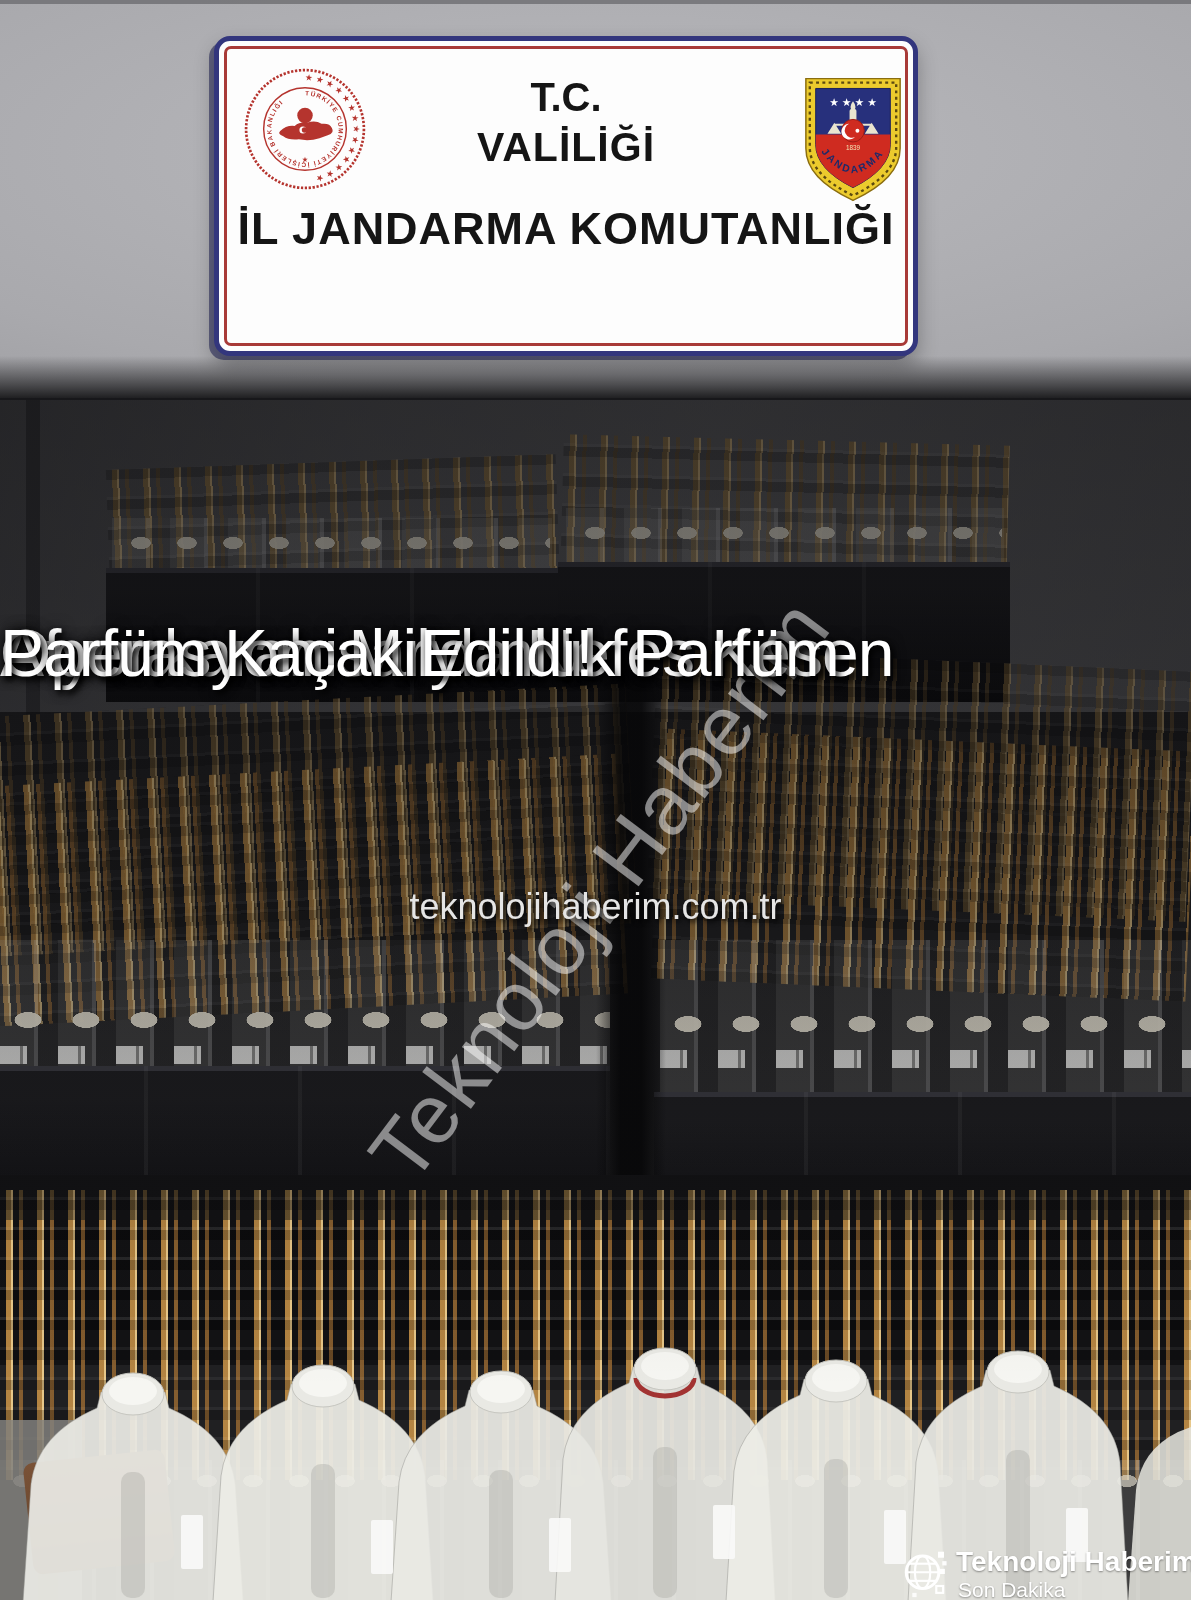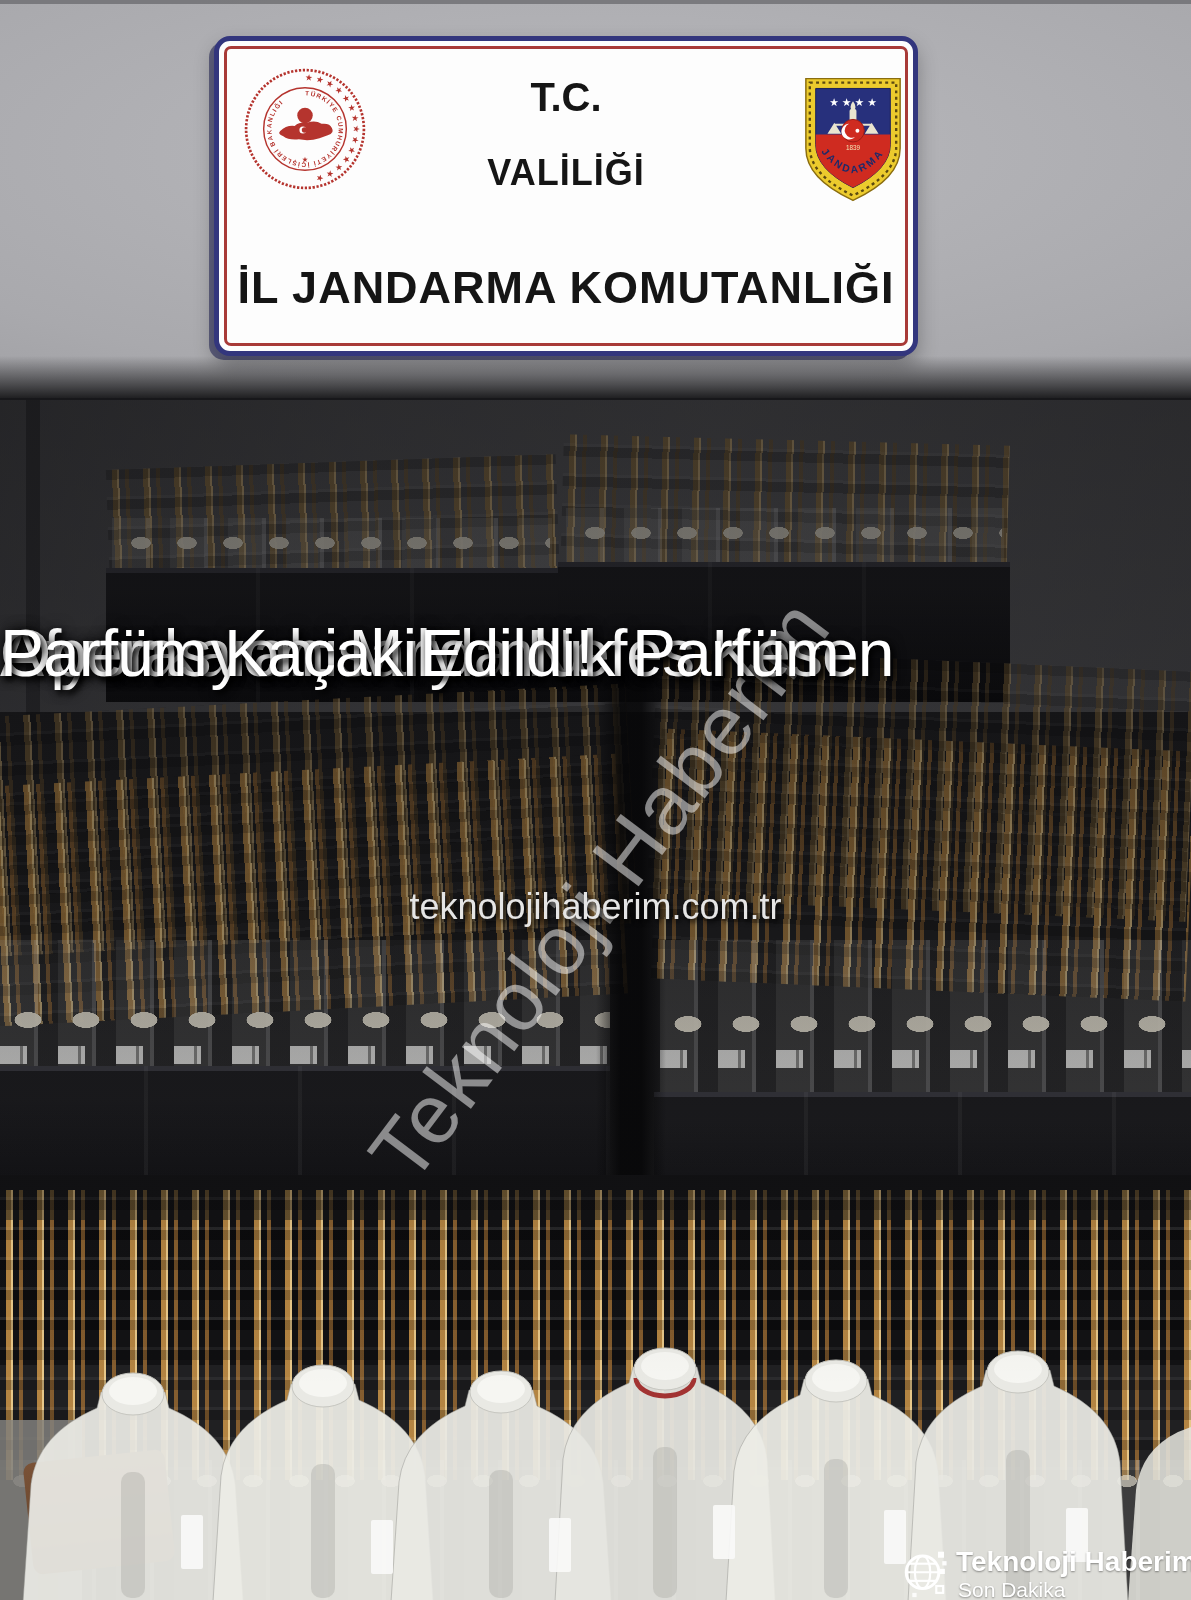--- a/index.html
+++ b/index.html
@@ -15,24 +15,24 @@
   .header::before{content:"";position:absolute;left:0;top:0;right:0;height:4px;background:#6d6d71;opacity:.8;}
   .header::after{content:"";position:absolute;left:0;bottom:0;right:0;height:42px;
     background:linear-gradient(180deg,rgba(30,30,32,0) 0%,rgba(24,24,26,.65) 70%,#202022 100%);}
   .sign{
     position:absolute;left:214px;top:36px;width:694px;height:310px;
     background:#fdfdfd;border:5px solid #33367d;border-radius:16px;
     box-shadow:-6px 5px 0 -1px rgba(28,30,76,.55), 0 10px 20px rgba(0,0,0,.28);
   }
   .sign-red-frame{position:absolute;inset:5px;border:3px solid #a83a38;border-radius:7px;}
   .sign-text{position:absolute;inset:0;display:flex;flex-direction:column;align-items:center;
-    color:#151515;font-weight:bold;text-align:center;gap:36px;}
+    color:#151515;font-weight:bold;text-align:center;}
   .sign-t1{margin-top:36px;font-size:40px;line-height:1;}
   .sign-t2{margin-top:8px;font-size:47px;line-height:1;letter-spacing:1px;}
-  .sign-t3{margin-top:2px;font-size:36px;line-height:1;letter-spacing:1px;}
+  .sign-t3{margin-top:10px;font-size:41px;line-height:1;letter-spacing:1px;}
   .sign-t4{margin-top:38px;font-size:45px;line-height:1;letter-spacing:1px;}
   .seal{position:absolute;left:24px;top:26px;width:124px;height:124px;}
   .jshield{position:absolute;right:6px;top:32px;width:108px;height:134px;}
 
   
   .photo{
     position:absolute;left:0;top:398px;width:1191px;height:1202px;
     background:#202022;border-top:2px solid #17171a;
   }
   .photo *{position:absolute;}

